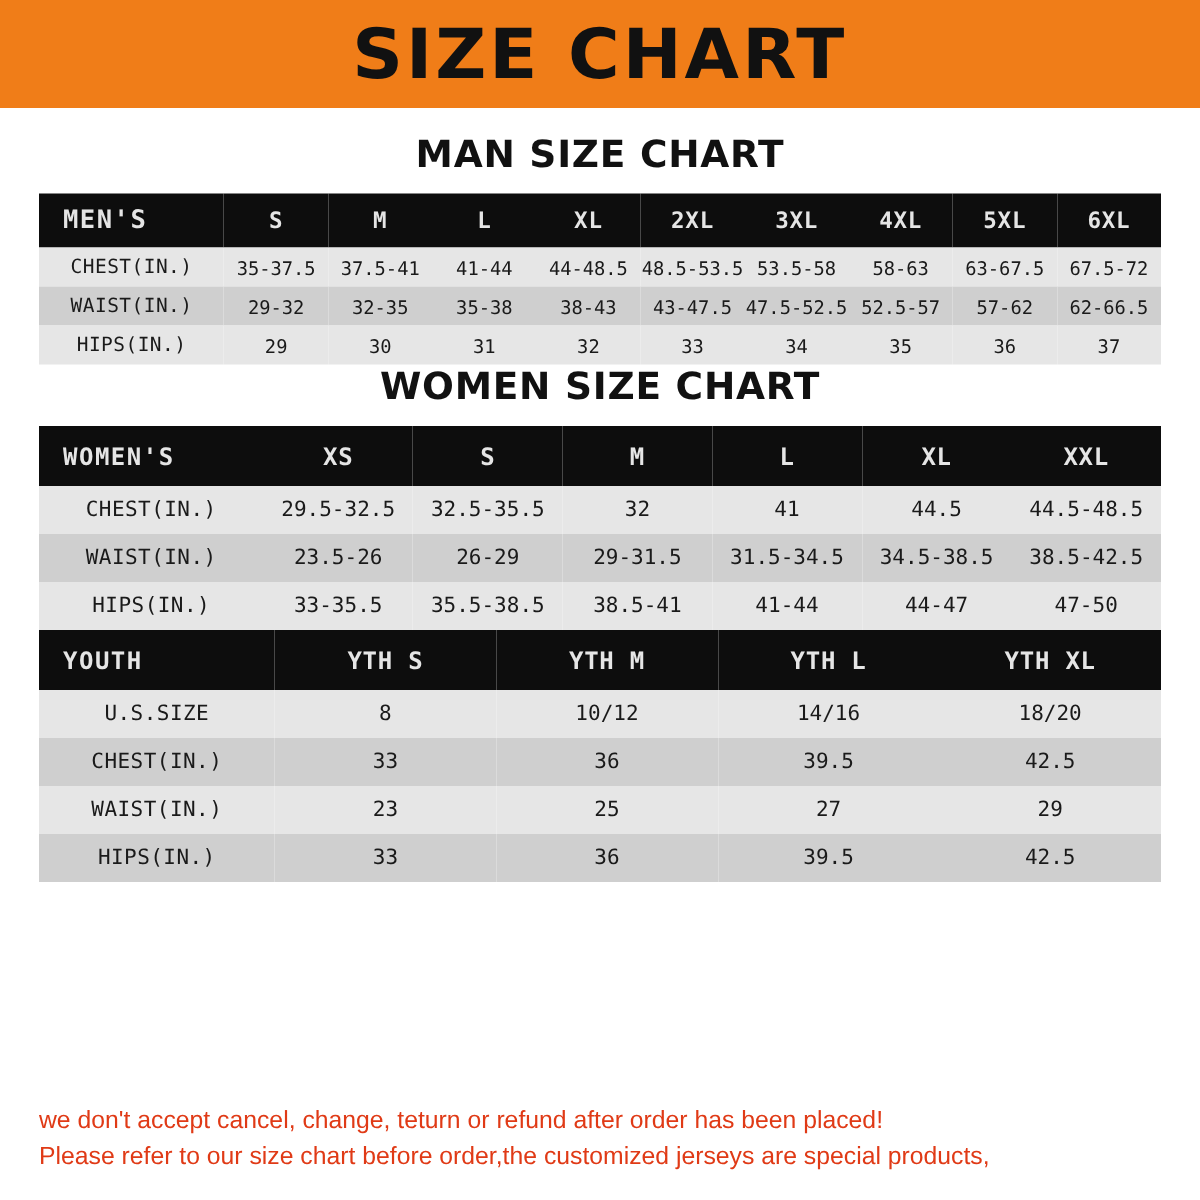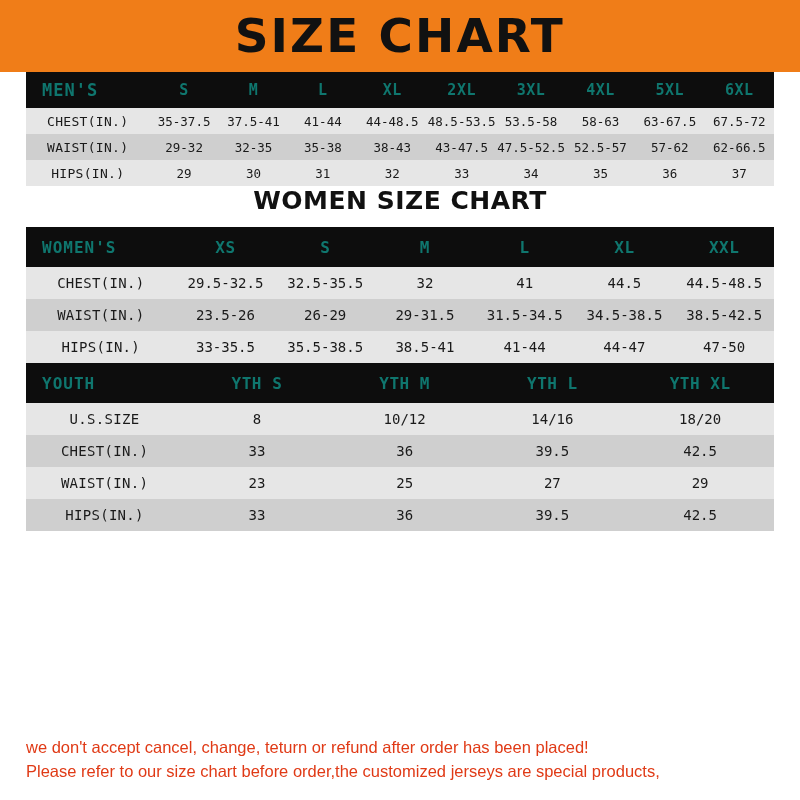--- a/index.html
+++ b/index.html
@@ -68,21 +68,21 @@
     text-align: center;
     font-size: 13.5px;
     font-family: "Liberation Sans", sans-serif;
     color: #1a1a1a;
     padding: 0;
     height: 26px;
     vertical-align: middle;
   }
   thead th {
     background: #0d0d0d;
-    color: #0f766e;
+    color: #e5e5e5;
     font-family: "DejaVu Sans Mono", monospace;
     font-weight: bold;
     font-size: 15px;
     height: 36px;
     letter-spacing: 0.5px;
   }
   thead th.corner {
     text-align: left;
     padding-left: 16px;
     font-size: 17px;
@@ -130,20 +130,21 @@
 
 <div class="page">
 
   <div class="header">
 
     <div class="title">SIZE CHART</div>
   </div>
 
   <div class="content">
 
+    <div class="section-title st-man">MAN SIZE CHART</div>
     <table class="man">
       <colgroup>
         <col class="c0">
           <col>
           <col>
           <col>
           <col>
           <col>
           <col>
           <col>

